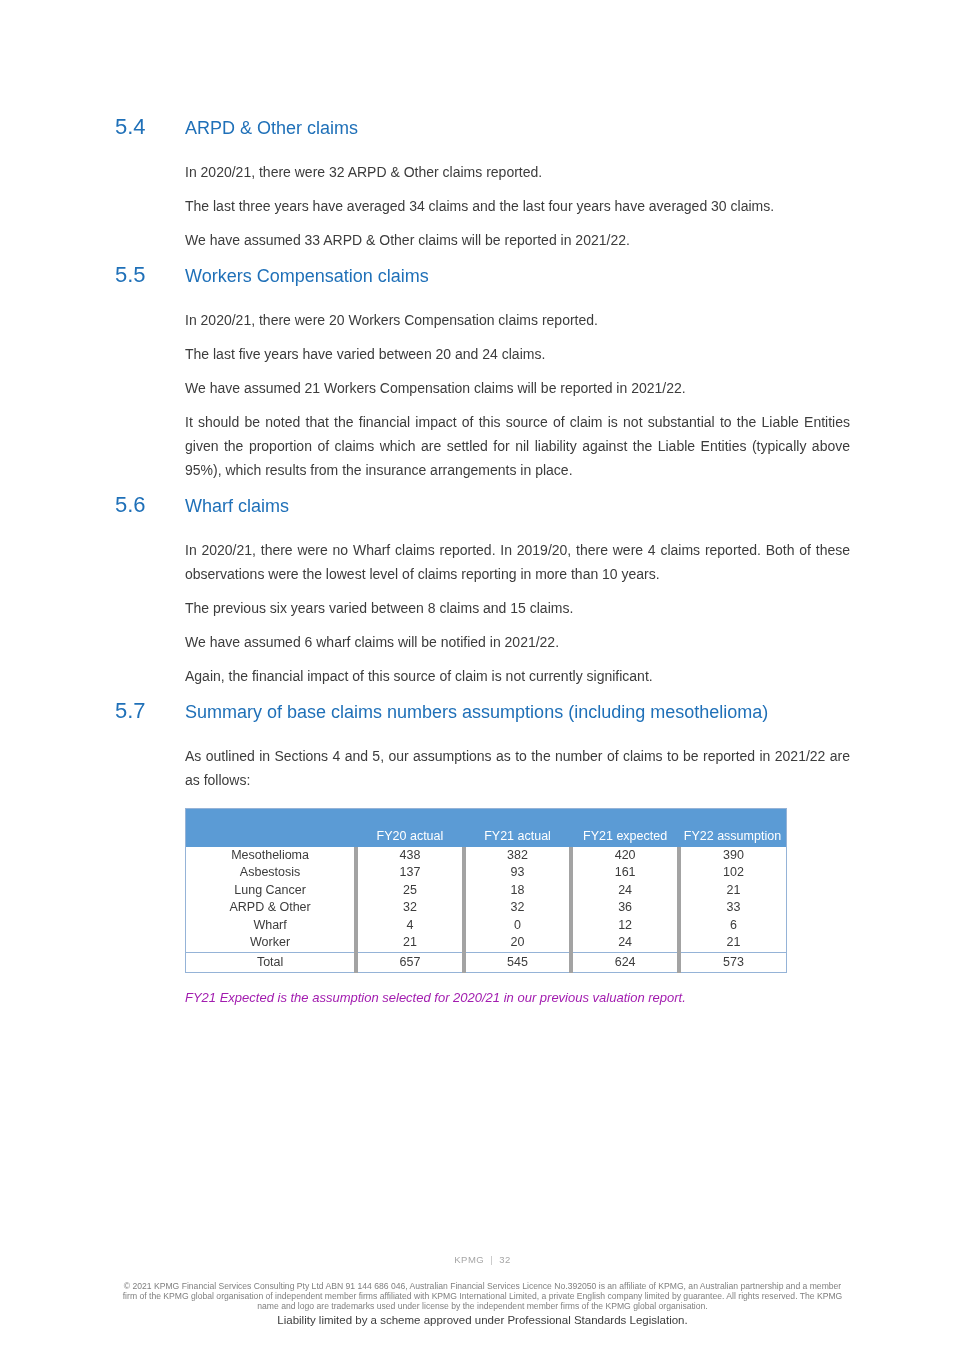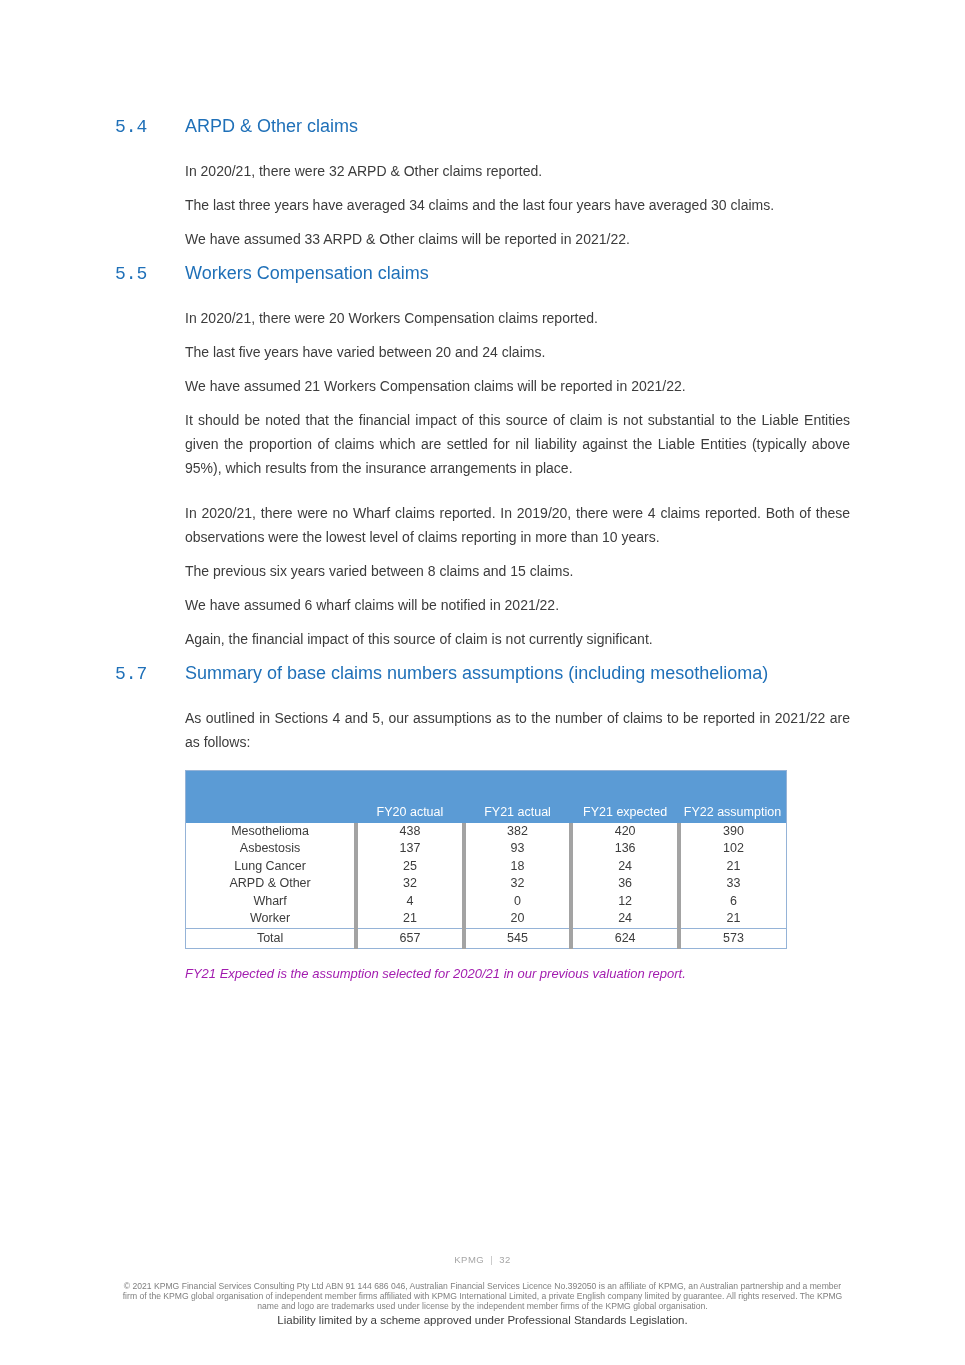--- a/index.html
+++ b/index.html
@@ -15,23 +15,22 @@
     overflow: hidden;
     padding: 116px 115px 0 115px;
   }
   .section { margin-top: 12px; }
   .section:first-child { margin-top: 0; }
   .section-head { display: flex; align-items: baseline; }
   .sec-num {
     width: 70px;
     flex: 0 0 70px;
     color: #1f70b8;
-    font-size: 18px;
+    font-size: 22px;
     line-height: 21px;
-    font-family: Liberation Mono, monospace;
   }
   h2 {
     color: #1f70b8;
     font-size: 18px;
     font-weight: 400;
     line-height: 21px;
   }
   .section-body { margin-top: 21px; padding-left: 70px; }
   .section-body p {
     font-size: 14px;
@@ -58,21 +57,21 @@
   }
   .claims-table col.c-label { width: 28.4%; }
   .claims-table col.c-num { width: 17.9%; }
   .claims-table thead th {
     background: #5b9bd5;
     color: #ffffff;
     font-weight: 400;
     text-align: center;
     vertical-align: bottom;
     padding: 3px 4px 3px 4px;
-    height: 52px;
+    height: 38px;
     line-height: 16px;
   }
   .claims-table td {
     text-align: center;
     padding: 0 4px;
     height: 17.5px;
     line-height: 17.5px;
     border-left: 1px solid #95b3d7;
     border-right: 4px solid #a3a3a3;
   }
@@ -147,20 +146,24 @@
     </div>
     <div class="section-body">
       <p>In 2020/21, there were 20 Workers Compensation claims reported.</p>
       <p>The last five years have varied between 20 and 24 claims.</p>
       <p>We have assumed 21 Workers Compensation claims will be reported in 2021/22.</p>
       <p class="justify">It should be noted that the financial impact of this source of claim is not substantial to the Liable Entities given the proportion of claims which are settled for nil liability against the Liable Entities (typically above 95%), which results from the insurance arrangements in place.</p>
     </div>
   </div>
 
   <div class="section">
+    <div class="section-head">
+      <span class="sec-num">5.6</span>
+      <h2>Wharf claims</h2>
+    </div>
     <div class="section-body">
       <p class="justify">In 2020/21, there were no Wharf claims reported. In 2019/20, there were 4 claims reported. Both of these observations were the lowest level of claims reporting in more than 10 years.</p>
       <p>The previous six years varied between 8 claims and 15 claims.</p>
       <p>We have assumed 6 wharf claims will be notified in 2021/22.</p>
       <p>Again, the financial impact of this source of claim is not currently significant.</p>
     </div>
   </div>
 
   <div class="section">
     <div class="section-head">
@@ -195,21 +198,21 @@
         <td>Mesothelioma</td>
         <td>438</td>
         <td>382</td>
         <td>420</td>
         <td>390</td>
       </tr>
       <tr>
         <td>Asbestosis</td>
         <td>137</td>
         <td>93</td>
-        <td>136</td>
+        <td>161</td>
         <td>102</td>
       </tr>
       <tr>
         <td>Lung Cancer</td>
         <td>25</td>
         <td>18</td>
         <td>24</td>
         <td>21</td>
       </tr>
       <tr>

